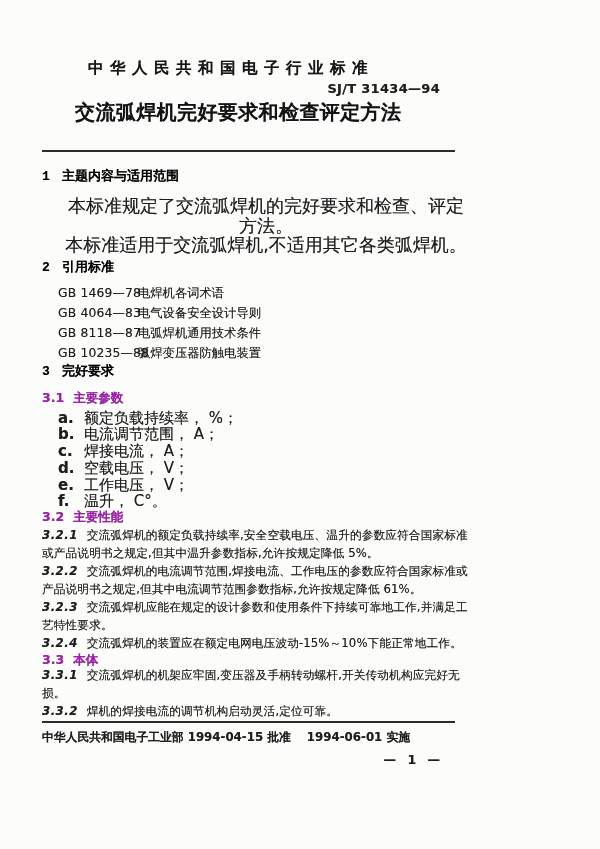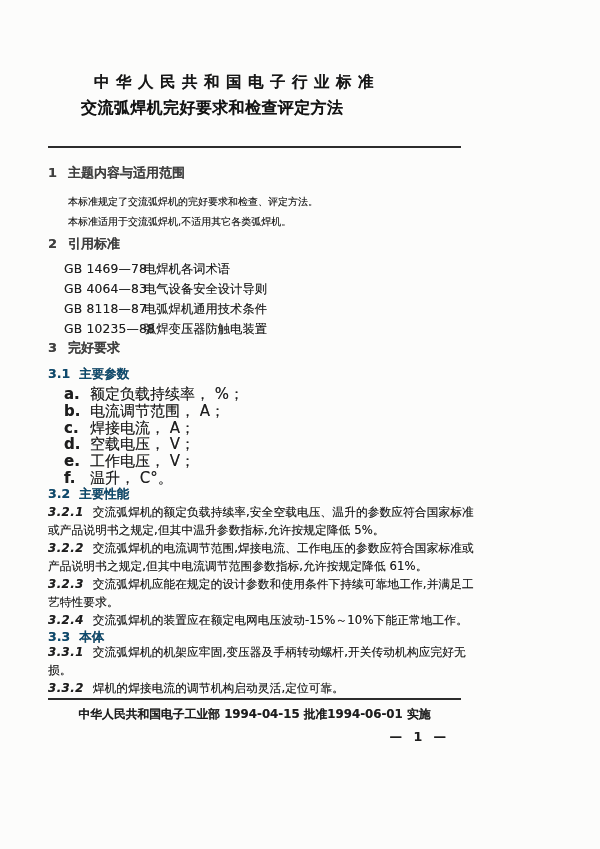--- a/index.html
+++ b/index.html
@@ -3,70 +3,71 @@
 <meta charset="utf-8">
 <style>
   * { margin:0; padding:0; box-sizing:border-box; }
   html,body { width:600px; background:#fbfbfa; }
   body { font-family:"DejaVu Sans","Liberation Sans",sans-serif; }
   .page {
     position:relative; width:600px; height:849px; background:#fcfcfb;
     color:#1e1e1e; overflow:hidden;
     text-shadow:0 0 .5px rgba(20,20,20,.55);
   }
-  .content { position:absolute; left:48px; top:0; width:428px;margin-top:14px; }
+  .content { position:absolute; left:42px; top:0; width:428px; }
 
   
   .hdr-org  { margin:58px 0 0 46px; font-size:15.5px; font-weight:bold; letter-spacing:6.5px; line-height:20px; color:#161616; white-space:nowrap; }
   .hdr-code { margin-top:4px; padding-right:30px; text-align:right; font-size:13px; font-weight:bold; line-height:14px; letter-spacing:.3px; }
-  .doc-title{ margin:5px 0 0 33px; font-size:16px; font-weight:bold; letter-spacing:.4px; line-height:22px; color:#131313; white-space:nowrap; }
+  .doc-title{ margin:5px 0 0 33px; font-size:20px; font-weight:bold; letter-spacing:.4px; line-height:22px; color:#131313; white-space:nowrap; }
 
   .rule { width:413px; height:2px; background:#2c2c2c; border:none; }
   .rule-top { margin-top:27px; }
   .rule-bottom { margin-top:1px; }
 
   
-  .sec-h  { margin-top:18px; font-size:13px; font-weight:bold; line-height:14px; color:#404040; }
+  .sec-h  { margin-top:18px; font-size:13px; font-weight:bold; line-height:14px; color:#000000;font-family:Liberation Mono, monospace; }
   .sec-h .num { display:inline-block; min-width:10px; margin-right:10px; }
   .sec-h2 { margin-top:6px; }
   .sec-h3 { margin-top:2px; }
-  .sub-h  { font-size:12.5px; font-weight:bold; line-height:13px; color:#0c4a6e; }
+  .sub-h  { font-size:12.5px; font-weight:bold; line-height:13px; color:#a21caf; }
   .sub-h .num { margin-right:9px; }
   .sub-31 { margin-top:12px; }
   .sub-32 { margin-top:0; line-height:13px; }
   .sub-33 { margin-top:1px; }
 
   
-  .para { margin-top:12px; padding-left:20px; font-size:10px; line-height:19.5px; }
+  .para { margin-top:12px; padding-left:20px; font-size:18px; line-height:19.5px;text-align:center; }
   .para + .para { margin-top:0; }
 
   .refs { margin-top:8px; padding-left:16px; font-size:12.3px; }
   .ref-row { line-height:20px; white-space:nowrap; }
   .ref-code { display:inline-block; width:80px; letter-spacing:.2px; }
 
   .params { margin-top:6px; padding-left:16px; font-size:15px; }
   .param-row { line-height:16.8px; white-space:nowrap; }
   .param-letter { display:inline-block; width:26px; font-weight:bold; }
 
   .clauses32 { margin-top:3px; }
   .clause { font-size:11.7px; line-height:18px; letter-spacing:.1px; }
   .clause .num { font-weight:bold; margin-right:9px; letter-spacing:.5px;font-style:italic; }
 
   
-  .footer-line { margin-top:7px; display:flex; justify-content:center; align-items:baseline;
-                 padding-right:15px; font-size:11.8px; font-weight:bold; line-height:15px; }
+  .footer-line { margin-top:7px; display:flex; justify-content:flex-start; align-items:baseline;
+                 padding-right:15px; font-size:11.8px; font-weight:bold; line-height:15px;gap:16px; }
   .page-num { margin-top:7px; padding-right:30px; text-align:right; font-size:12.5px; font-weight:bold; word-spacing:7px; }
 </style>
 </head>
 <body>
 
 <div class="page">
   <div class="content">
 
     <div class="hdr-org">中华人民共和国电子行业标准</div>
+    <div class="hdr-code">SJ/T 31434—94</div>
     <div class="doc-title">交流弧焊机完好要求和检查评定方法</div>
 
     <div class="rule rule-top"></div>
 
     <div class="sec-h">
       <span class="num">1</span><span>主题内容与适用范围</span>
     </div>
     <div class="para">本标准规定了交流弧焊机的完好要求和检查、评定方法。</div>
     <div class="para">本标准适用于交流弧焊机,不适用其它各类弧焊机。</div>
 

